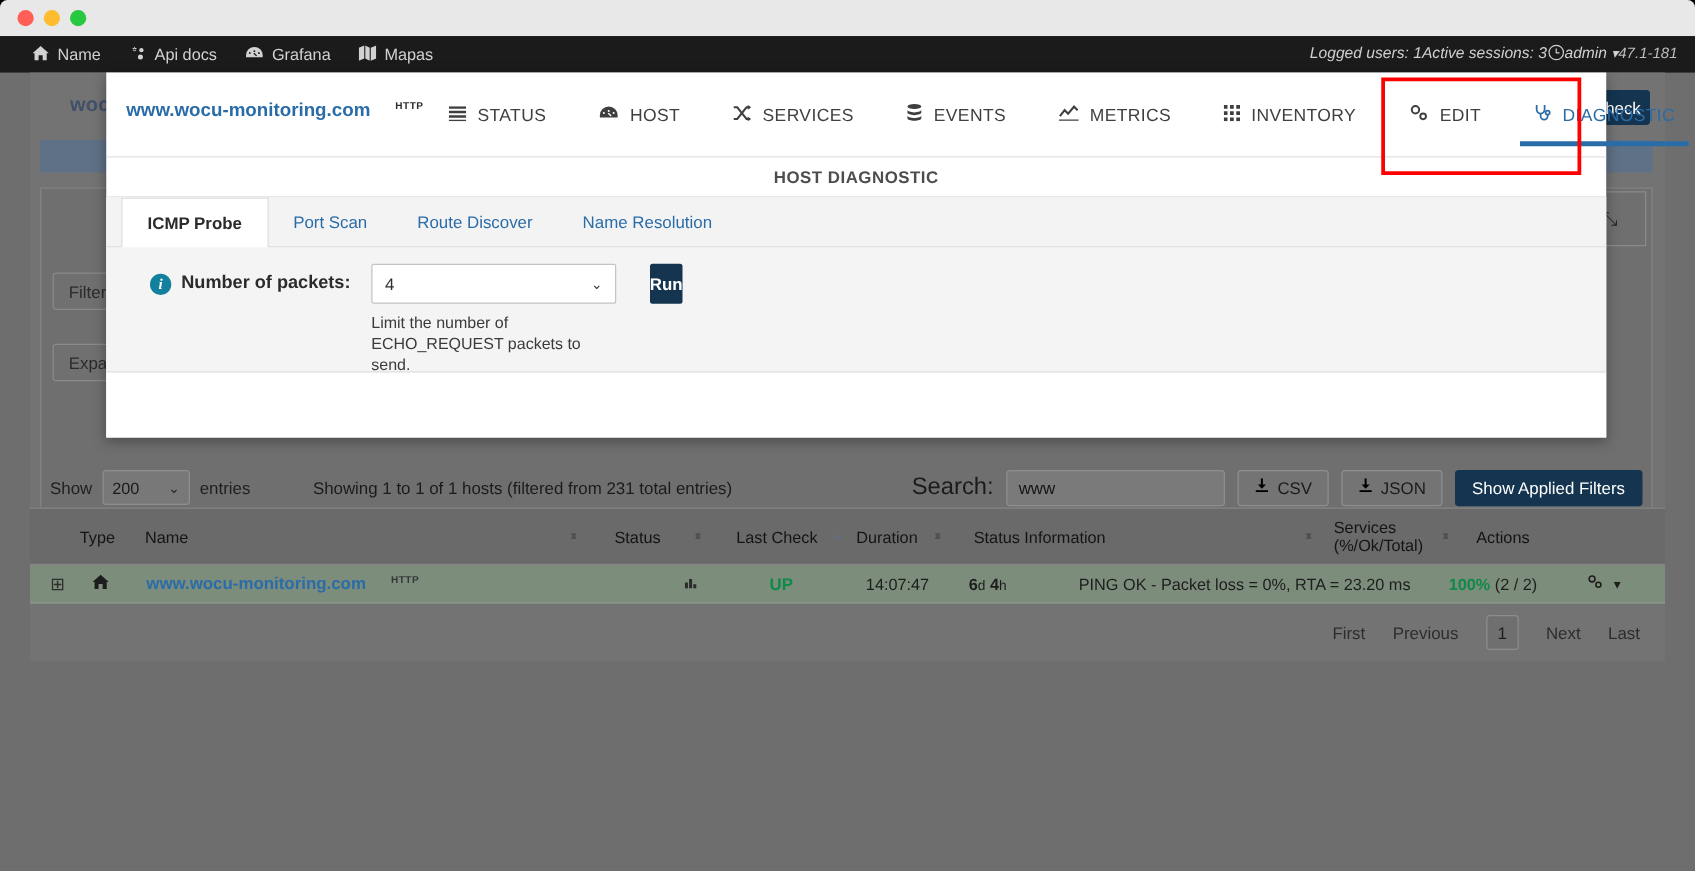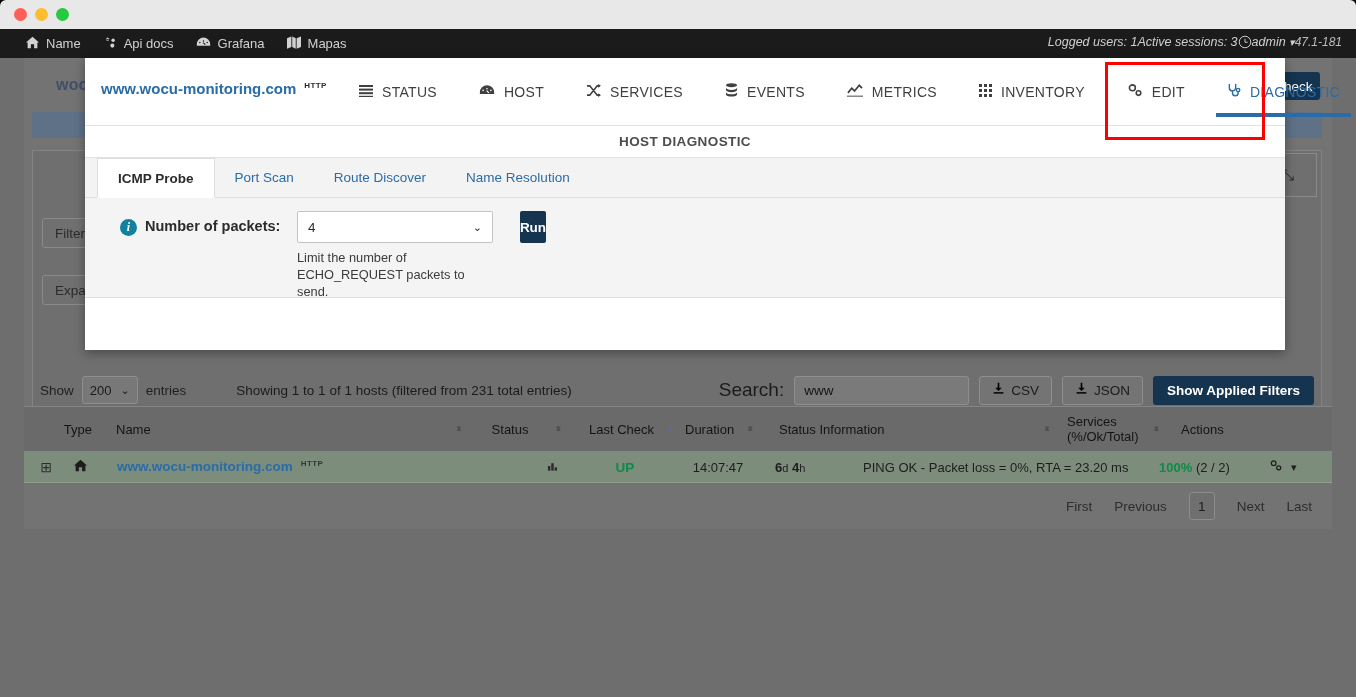--- a/index.html
+++ b/index.html
@@ -79,60 +79,60 @@
   .bg-btn.expand { left: 18px; top: 217px; width: 100px; }
 
   
   .tbl-toolbar {
     position: absolute; left: 24px; top: 307px; width: 1308px; height: 50px;
     display: flex; align-items: center;
   }
   .show-group { display: flex; align-items: center; gap: 8px; padding-left: 16px;
     font-size: 13.5px; color: #1f1f1f; }
   .mini-select {
-    height: 28px; width: 56px; border: 1px solid #8e8e8e; background: #787878;
+    height: 28px; width: 70px; border: 1px solid #8e8e8e; background: #787878;
     font-size: 13px; color: #1a1a1a; display: flex; align-items: center;
     justify-content: space-between; padding: 0 7px; border-radius: 3px;
   }
   .showing-text { margin-left: 50px; font-size: 13.5px; color: #1b1b1b; }
   .toolbar-right { margin-left: auto; display: flex; align-items: center; gap: 10px; padding-right: 18px; }
   .search-label { font-size: 19px; color: #1b1b1b; }
   .search-input {
     width: 175px; height: 29px; border: 1px solid #8e8e8e; background: #7a7a7a;
     font-size: 13.5px; color: #151515; padding: 0 9px; border-radius: 3px;
     display: flex; align-items: center;
   }
   .dl-btn {
     height: 29px; border: 1px solid #8e8e8e; background: #747474; border-radius: 3px;
     display: flex; align-items: center; gap: 6px; padding: 0 12px;
     font-size: 13.5px; color: #1b1b1b;
   }
   .filters-btn {
     height: 29px; background: #14344f; color: #fff; border-radius: 3px;
     display: flex; align-items: center; padding: 0 14px; font-size: 13.5px;
-    font-weight: bold; white-space: nowrap;
+    font-weight: normal; white-space: nowrap;
   }
 
   
   .dtable { position: absolute; left: 24px; top: 348px; width: 1308px; }
   .thead {
     height: 46px; background: #6a6a6a; border-top: 1px solid #858585;
     border-bottom: 1px solid #858585; display: flex; align-items: center;
     font-size: 13px; color: #141414; font-weight: normal;
   }
   .th { display: flex; align-items: center; gap: 6px; }
   .sort { display: inline-flex; flex-direction: column; line-height: 0; opacity: .55; }
   .sort i { font-style: normal; font-size: 8px; color: #3c3c3c; }
   .sort.asc i.up { color: #5f6fa0; opacity: 1; }
   .trow {
     height: 31px; background: #7d8d7c; display: flex; align-items: center;
     font-size: 13px; color: #1d1d1d; border-bottom: 1px solid #8f9c8e;
   }
   .host-link { color: #2a6ca8; font-weight: bold; font-size: 13.5px; }
-  .sup { font-size: 8px; font-weight: bold; color: #33353a; vertical-align: super; margin-left: 8px; letter-spacing:.4px;}
+  .sup { font-size: 8px; font-weight: bold; color: #33353a; vertical-align: super; margin-left: 20px; letter-spacing:.4px;}
   .up-text { color: #0e8a49; font-weight: bold; font-size: 13.5px; }
   .svc-pct { color: #0e8a49; font-weight: bold; }
   .dur-n { font-weight: bold; }
   .dur-u { font-size: 11px; }
   .pager {
     height: 46px; display: flex; align-items: center; justify-content: flex-end;
     gap: 22px; padding-right: 20px; font-size: 13.5px; color: #2d2d2d;
     background: #737373;
   }
   .pg-num {

